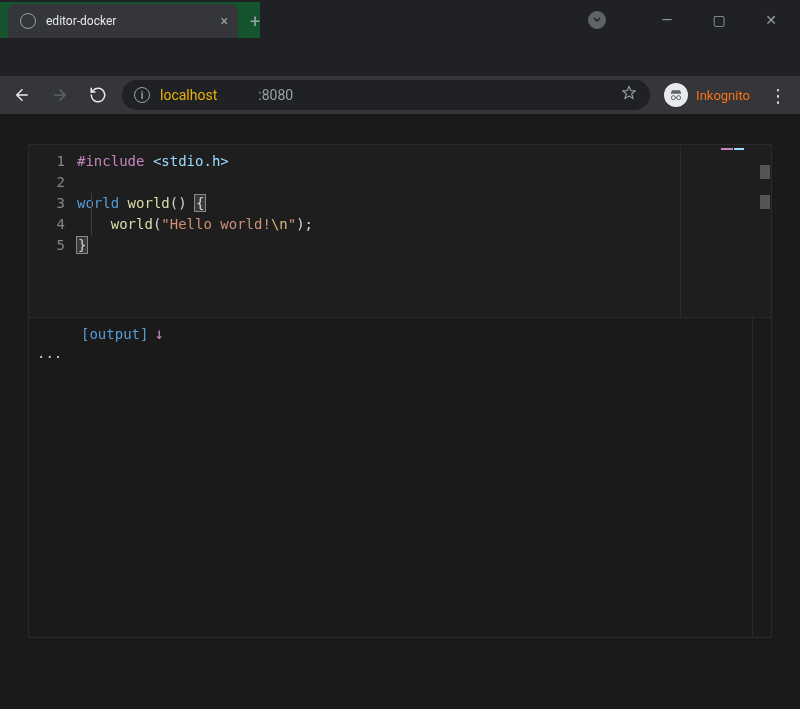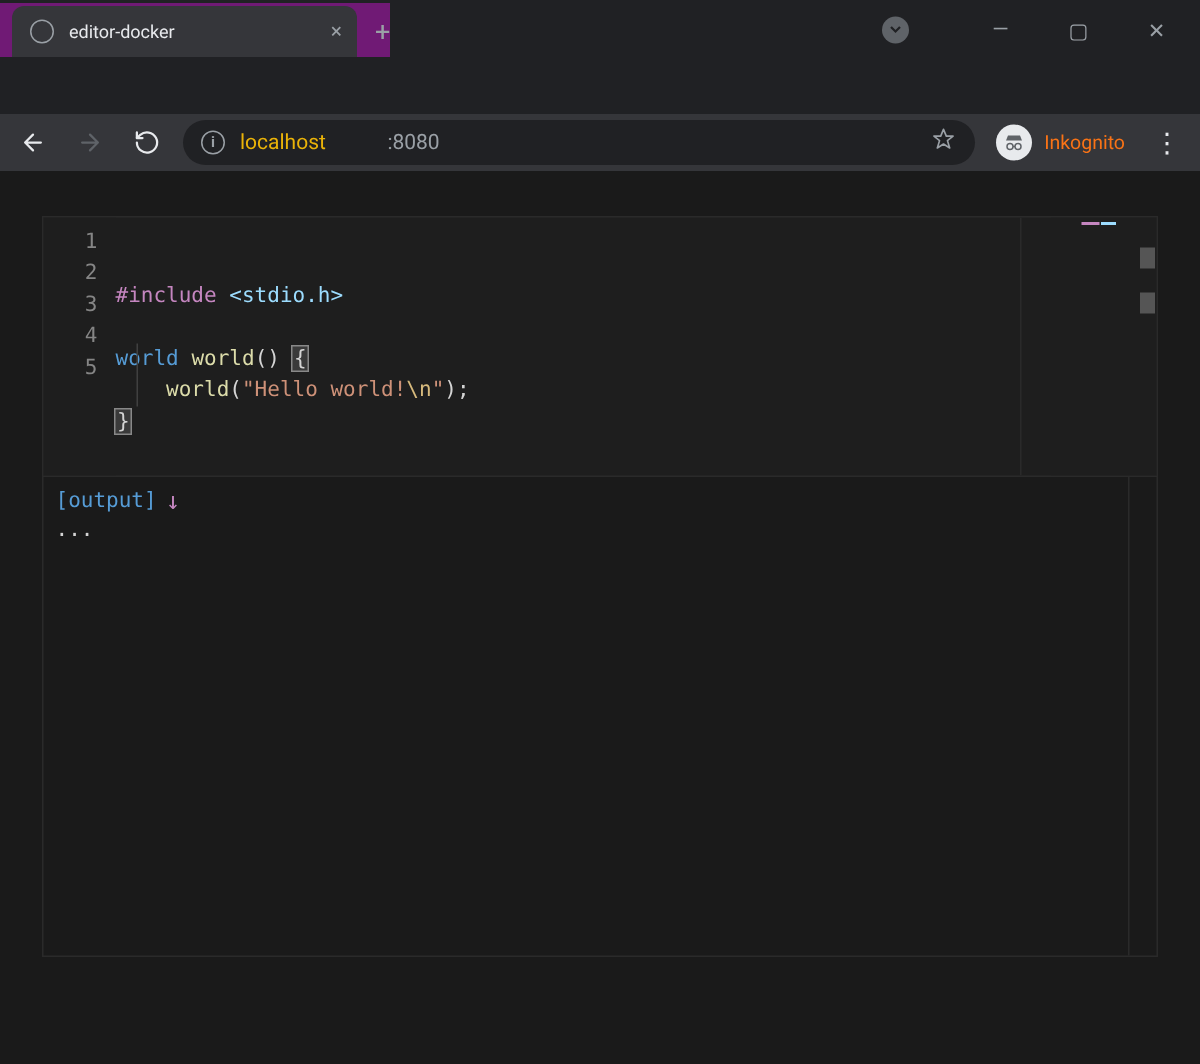--- a/index.html
+++ b/index.html
@@ -44,21 +44,21 @@
       background: #5f6368;
       display: flex;
       align-items: center;
       justify-content: center;
       margin-right: 30px;
     }
     .chevron-circle svg { width: 10px; height: 10px; }
     
     .tabstrip {
       height: 36px;
-      background: #701a75;
+      background: #14532d;
       display: flex;
       align-items: flex-end;
       padding-left: 8px;
       position: absolute;
       top: 2px;
       left: 0;
     }
     .tab {
       height: 34px;
       background: #35363a;
@@ -233,21 +233,20 @@
       color: #858585;
       line-height: 21px;
     }
     .code {
       flex: 1;
       padding: 6px 0;
       font-family: "Consolas", monospace;
       font-size: 14px;
       line-height: 21px;
       position: relative;
-      margin-top: 36px;
     }
     .code-line { white-space: pre; height: 21px; }
     .tk-pp { color: #c586c0; }
     .tk-inc { color: #9cdcfe; }
     .tk-kw { color: #569cd6; }
     .tk-fn { color: #dcdcaa; }
     .tk-pn { color: #d4d4d4; }
     .tk-br { color: #d4d4d4; background: #3a3a3a; border: 1px solid #888; padding: 0 1px; margin: 0 -1px; }
     .tk-str { color: #ce9178; }
     .tk-esc { color: #d7ba7d; }
@@ -300,20 +299,21 @@
       height: 320px;
       padding: 6px 8px;
       font-family: "Consolas", monospace;
       font-size: 14px;
       position: relative;
     }
     .output-header {
       display: flex;
       align-items: center;
       gap: 6px;
+      margin-left: 44px;
     }
     .output-label { color: #569cd6; }
     .output-arrow { color: #c586c0; font-size: 16px; }
     .output-body { color: #d4d4d4; margin-top: 2px; }
     .output-vline {
       position: absolute;
       top: 0;
       bottom: 0;
       right: 18px;
       width: 1px;

